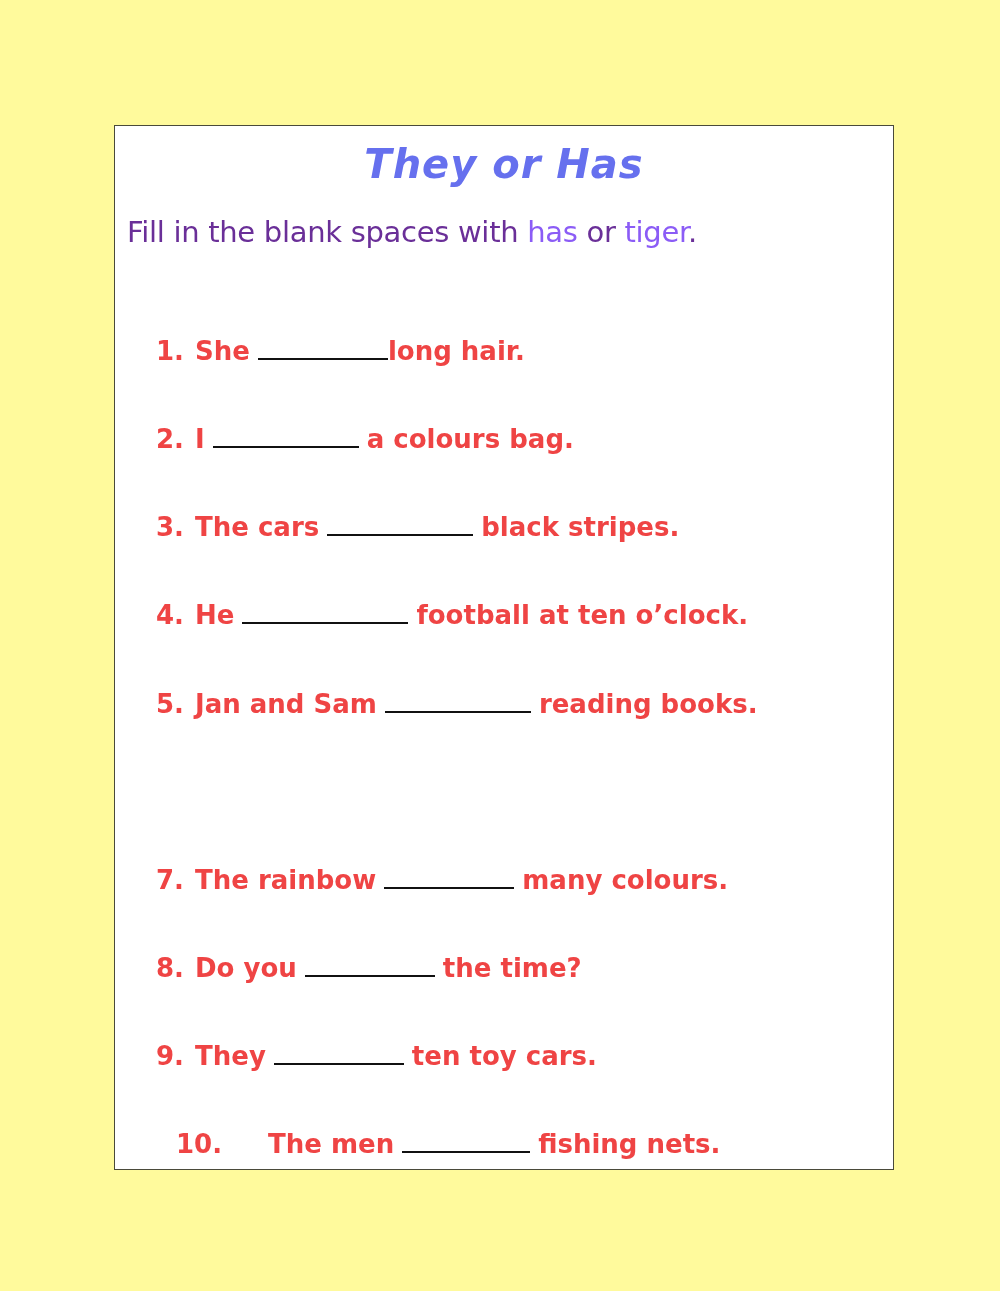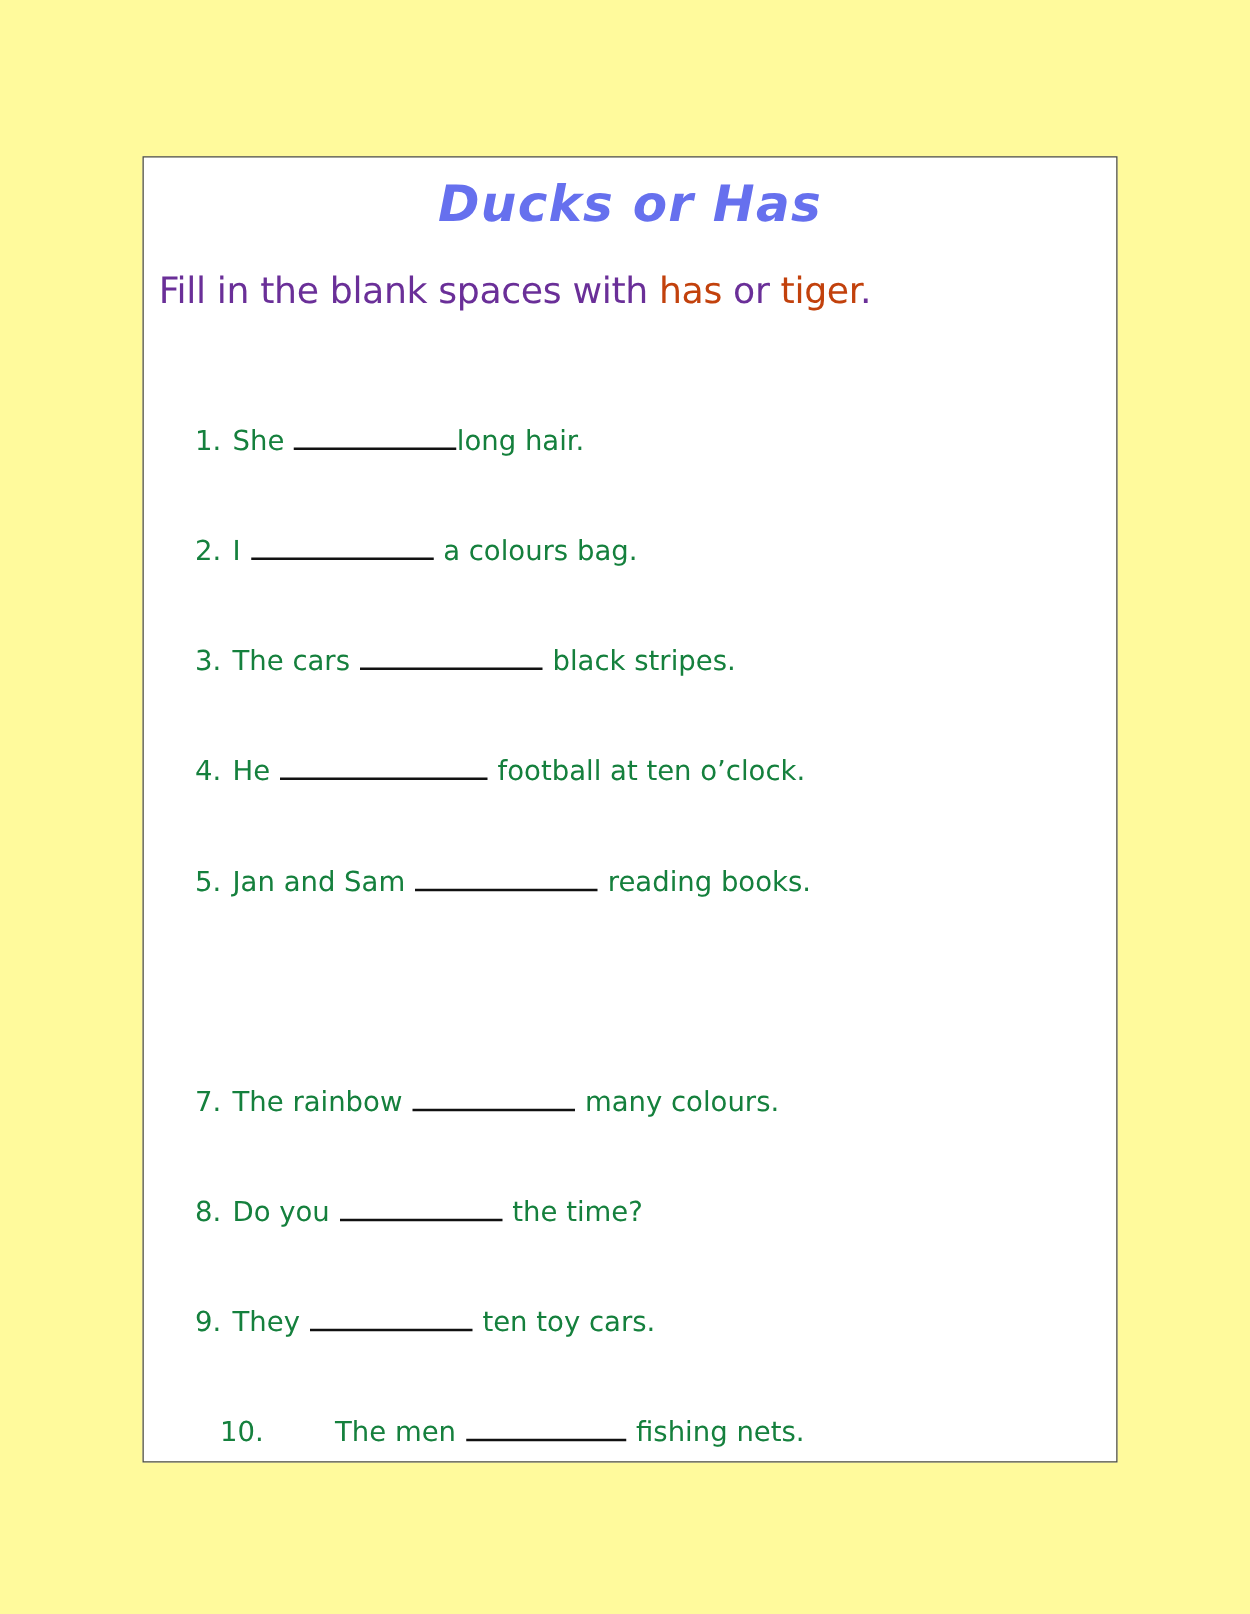--- a/index.html
+++ b/index.html
@@ -41,30 +41,31 @@
       position: absolute;
       left: 12px;
       top: 92px;
       font-size: 29px;
       color: #6a2f98;
       line-height: 1;
       white-space: nowrap;
       letter-spacing: -0.3px;
     }
     .instruction .hl {
-      color: #c2410c;
+      color: #8b5cf6;
     }
     .q {
       position: absolute;
       left: 41px;
-      font-size: 22px;
-      color: #15803d;
+      font-size: 26px;
+      color: #ef4444;
       white-space: nowrap;
       line-height: 1;
       height: 34px;
+      font-weight: bold;
     }
     .q .num {
       display: inline-block;
       margin-right: 2px;
     }
     .q .num.wide {
       width: 90px;
       margin-left: 20px;
     }
     .q .blank {
@@ -72,21 +73,21 @@
       border-bottom: 2px solid #111;
       height: 22px;
       vertical-align: baseline;
       margin: 0 8px;
     }
   </style>
 </head>
 <body>
 
 <div class="sheet">
-  <div class="title">Ducks or Has</div>
+  <div class="title">They or Has</div>
 
   <div class="instruction">
     <span>Fill in the blank spaces with </span><span class="hl">has</span><span> or </span><span class="hl">tiger</span><span>.</span>
   </div>
 
   <div class="q" style="top:210px">
     <span class="num">1.</span>
     <span>She</span><span class="blank" style="width:130px;margin-right:0"></span><span>long hair.</span>
   </div>
 

